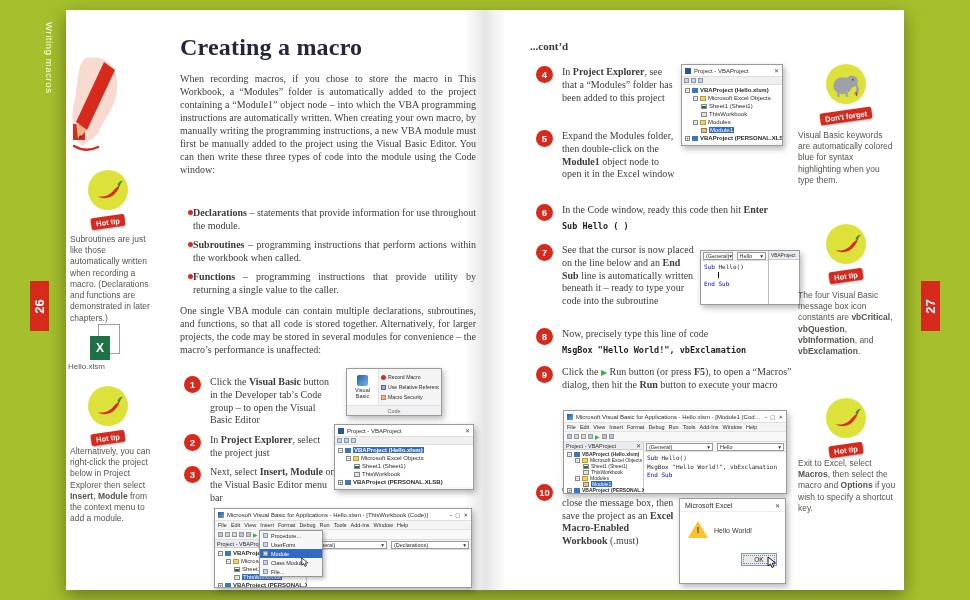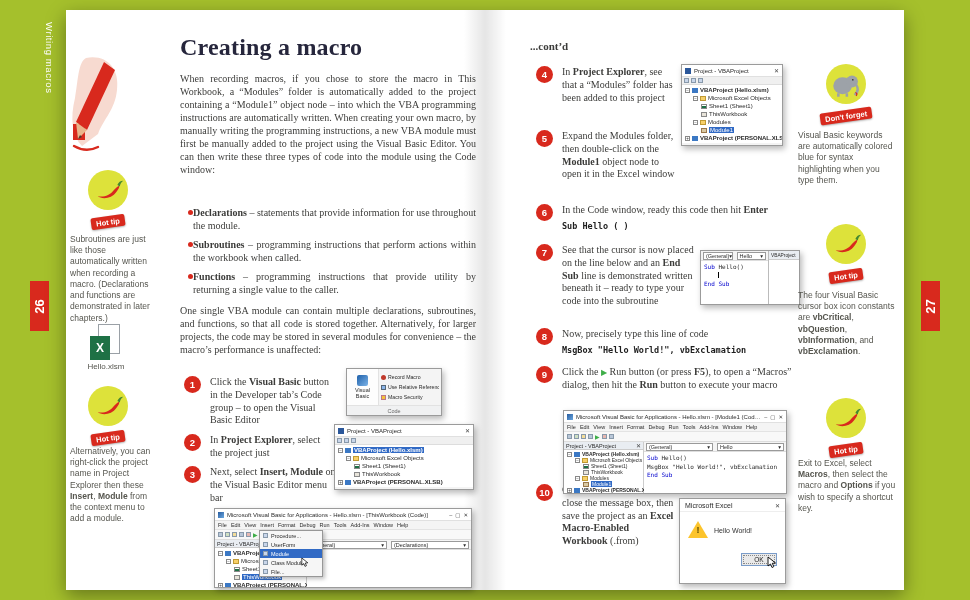--- a/index.html
+++ b/index.html
@@ -30,21 +30,21 @@
   .mnote{position:absolute;font-family:"Liberation Sans",sans-serif;font-size:8.5px;line-height:1.32;color:#56564f}
 
   .tip{position:absolute;width:56px;text-align:center}
   .tip-circle{width:40px;height:40px;margin:0 auto;border-radius:50%;background:#dde23a;display:flex;align-items:center;justify-content:center}
   .tip-ribbon{position:relative;margin-top:-9px;transform:rotate(-8deg);background:#d8291d;color:#fff;font:bold 7.5px "Liberation Sans",sans-serif;padding:1.5px 5px;border-radius:2px;display:inline-block;box-shadow:0 1px 2px rgba(0,0,0,.3);white-space:nowrap}
 
   .pencil{position:absolute;left:4px;top:44px;width:52px;height:104px}
   .xfile{position:absolute;left:24px;top:314px;width:30px;height:36px}
   .xfile .pg{position:absolute;right:0;top:0;width:22px;height:30px;background:#fff;border:1px solid #9aa0a6}
   .xfile .xb{position:absolute;left:0;bottom:0;width:20px;height:24px;background:#1e7145;color:#fff;font:bold 12px "Liberation Sans",sans-serif;display:flex;align-items:center;justify-content:center}
-  .flabel{position:absolute;left:2px;top:352px;width:76px;text-align:center;font:8px "Liberation Sans",sans-serif;color:#56564f}
+  .flabel{position:absolute;left:2px;top:352px;width:76px;text-align:left;font:8px "Liberation Sans",sans-serif;color:#56564f}
 
   
   .shot{position:absolute;background:#f4f4f4;border:1px solid #9b9b9b;box-shadow:2px 3px 6px rgba(0,0,0,.28);font-family:"Liberation Sans",sans-serif;color:#2b2b2b;overflow:hidden}
   .wtitle{height:12px;background:#fff;border-bottom:1px solid #e0e0e0;display:flex;align-items:center;gap:3px;padding:0 3px;font-size:6px;white-space:nowrap}
   .wicon{flex:none;width:6px;height:6px;background:#2b579a}
   .wicon.vb{background:linear-gradient(135deg,#275b9e,#6aa7e0)}
   .wtext{overflow:hidden;text-overflow:ellipsis;flex:1}
   .wbtns{display:flex;gap:3px;font-size:5.5px;color:#444}
   .wx{font-size:6px;color:#444}
   .menubar{height:9px;display:flex;align-items:center;padding:0 3px;font-size:5.5px;background:#f4f4f4;border-bottom:1px solid #e3e3e3;white-space:nowrap;overflow:hidden}
@@ -159,21 +159,21 @@
   <div class="tip" style="left:14px;top:376px">
     <div class="tip-circle">
       <svg width="34" height="34" viewBox="0 0 40 40">
         <path d="M8 27 C12 31 24 31 30 22 C32 19 34 17 33 15 C31 16 29 18 27 20 C22 27 13 29 8 27 Z" fill="#d8291d"></path>
         <path d="M31 14 q2 -5 7 -5 q-4 3 -4 7 z" fill="#44882f"></path>
       </svg>
     </div>
     <div class="tip-ribbon">Hot tip</div>
   </div>
 
-  <div class="mnote" style="left:4px;top:436px;width:86px"><span>Alternatively, you can right-click the project name in Project Explorer then these </span><span class="b">Insert</span><span>, </span><span class="b">Module</span><span> from the context menu to add a module.</span></div>
+  <div class="mnote" style="left:4px;top:436px;width:86px"><span>Alternatively, you can right-click the project below in Project Explorer then select </span><span class="b">Insert</span><span>, </span><span class="b">Module</span><span> from the context menu to add a module.</span></div>
 
   <h1 class="title">Creating a macro</h1>
 
   <p class="serif-p" style="left:114px;top:62px;width:296px">When recording macros, if you chose to store the macro in This Workbook, a “Modules” folder is automatically added to the project containing a “Module1” object node – into which the VBA programming instructions are automatically written. When creating your own macro, by manually writing the programming instructions, a new VBA module must first be manually added to the project using the Visual Basic Editor. You can then write these three types of code into the module using the Code window:</p>
 
   <div class="bullet" style="left:122px;top:196px;width:288px">
     <span class="bdot"></span>
     <span class="btext"><b>Declarations</b><span> – statements that provide information for use throughout the module.</span></span>
   </div>
   <div class="bullet" style="left:122px;top:260px;width:288px">
@@ -382,36 +382,36 @@
   </div>
   <div class="step" style="left:470px;top:194px;width:260px">
     <div class="snum">6</div>
     <div class="stext">
       <span><span>In the Code window, ready this code then hit </span><span class="b">Enter</span></span>
       <div class="codeln">Sub Hello ( )</div>
     </div>
   </div>
   <div class="step" style="left:470px;top:234px;width:158px">
     <div class="snum">7</div>
-    <div class="stext"><span>See that the cursor is now placed on the line below and an </span><span class="b">End Sub</span><span> line is demonstrated written beneath it – ready to type your code into the subroutine</span></div>
+    <div class="stext"><span>See that the cursor is now placed on the line below and an </span><span class="b">End Sub</span><span> line is automatically written beneath it – ready to type your code into the subroutine</span></div>
   </div>
   <div class="step" style="left:470px;top:318px;width:260px">
     <div class="snum">8</div>
     <div class="stext">
       <span><span>Now, precisely type this line of code</span></span>
       <div class="codeln">MsgBox "Hello World!", vbExclamation</div>
     </div>
   </div>
   <div class="step" style="left:470px;top:356px;width:262px">
     <div class="snum">9</div>
     <div class="stext"><span>Click the </span><span class="run">▶</span><span> Run button (or press </span><span class="b">F5</span><span>), to open a “Macros” dialog, then hit the </span><span class="b">Run</span><span> button to execute your macro</span></div>
   </div>
   <div class="step" style="left:470px;top:474px;width:138px">
     <div class="snum">10</div>
-    <div class="stext"><span>Click the </span><span class="b">OK</span><span> button to close the message box, then save the project as an </span><span class="b">Excel Macro-Enabled Workbook</span><span> (.from)</span></div>
+    <div class="stext"><span>Click the </span><span class="b">OK</span><span> button to close the message box, then save the project as an </span><span class="b">Excel Macro-Enabled Workbook</span><span> (.must)</span></div>
   </div>
 
   <div class="shot" style="left:615px;top:54px;width:102px;height:82px">
     <div class="wtitle">
       <span class="wicon"></span>
       <span class="wtext">Project - VBAProject</span>
       <span class="wx">✕</span>
     </div>
     <div class="ptools">
       <span class="pt"></span>
@@ -614,21 +614,21 @@
 
   <div class="tip" style="left:752px;top:214px">
     <div class="tip-circle">
       <svg width="34" height="34" viewBox="0 0 40 40">
         <path d="M8 27 C12 31 24 31 30 22 C32 19 34 17 33 15 C31 16 29 18 27 20 C22 27 13 29 8 27 Z" fill="#d8291d"></path>
         <path d="M31 14 q2 -5 7 -5 q-4 3 -4 7 z" fill="#44882f"></path>
       </svg>
     </div>
     <div class="tip-ribbon">Hot tip</div>
   </div>
-  <div class="mnote" style="left:732px;top:280px;width:98px"><span>The four Visual Basic cursor box icon constants are </span><span class="b">vbCritical</span><span>, </span><span class="b">vbQuestion</span><span>, </span><span class="b">vbInformation</span><span>, and </span><span class="b">vbExclamation</span><span>.</span></div>
+  <div class="mnote" style="left:732px;top:280px;width:98px"><span>The four Visual Basic message box icon constants are </span><span class="b">vbCritical</span><span>, </span><span class="b">vbQuestion</span><span>, </span><span class="b">vbInformation</span><span>, and </span><span class="b">vbExclamation</span><span>.</span></div>
 
   <div class="tip" style="left:752px;top:388px">
     <div class="tip-circle">
       <svg width="34" height="34" viewBox="0 0 40 40">
         <path d="M8 27 C12 31 24 31 30 22 C32 19 34 17 33 15 C31 16 29 18 27 20 C22 27 13 29 8 27 Z" fill="#d8291d"></path>
         <path d="M31 14 q2 -5 7 -5 q-4 3 -4 7 z" fill="#44882f"></path>
       </svg>
     </div>
     <div class="tip-ribbon">Hot tip</div>
   </div>

